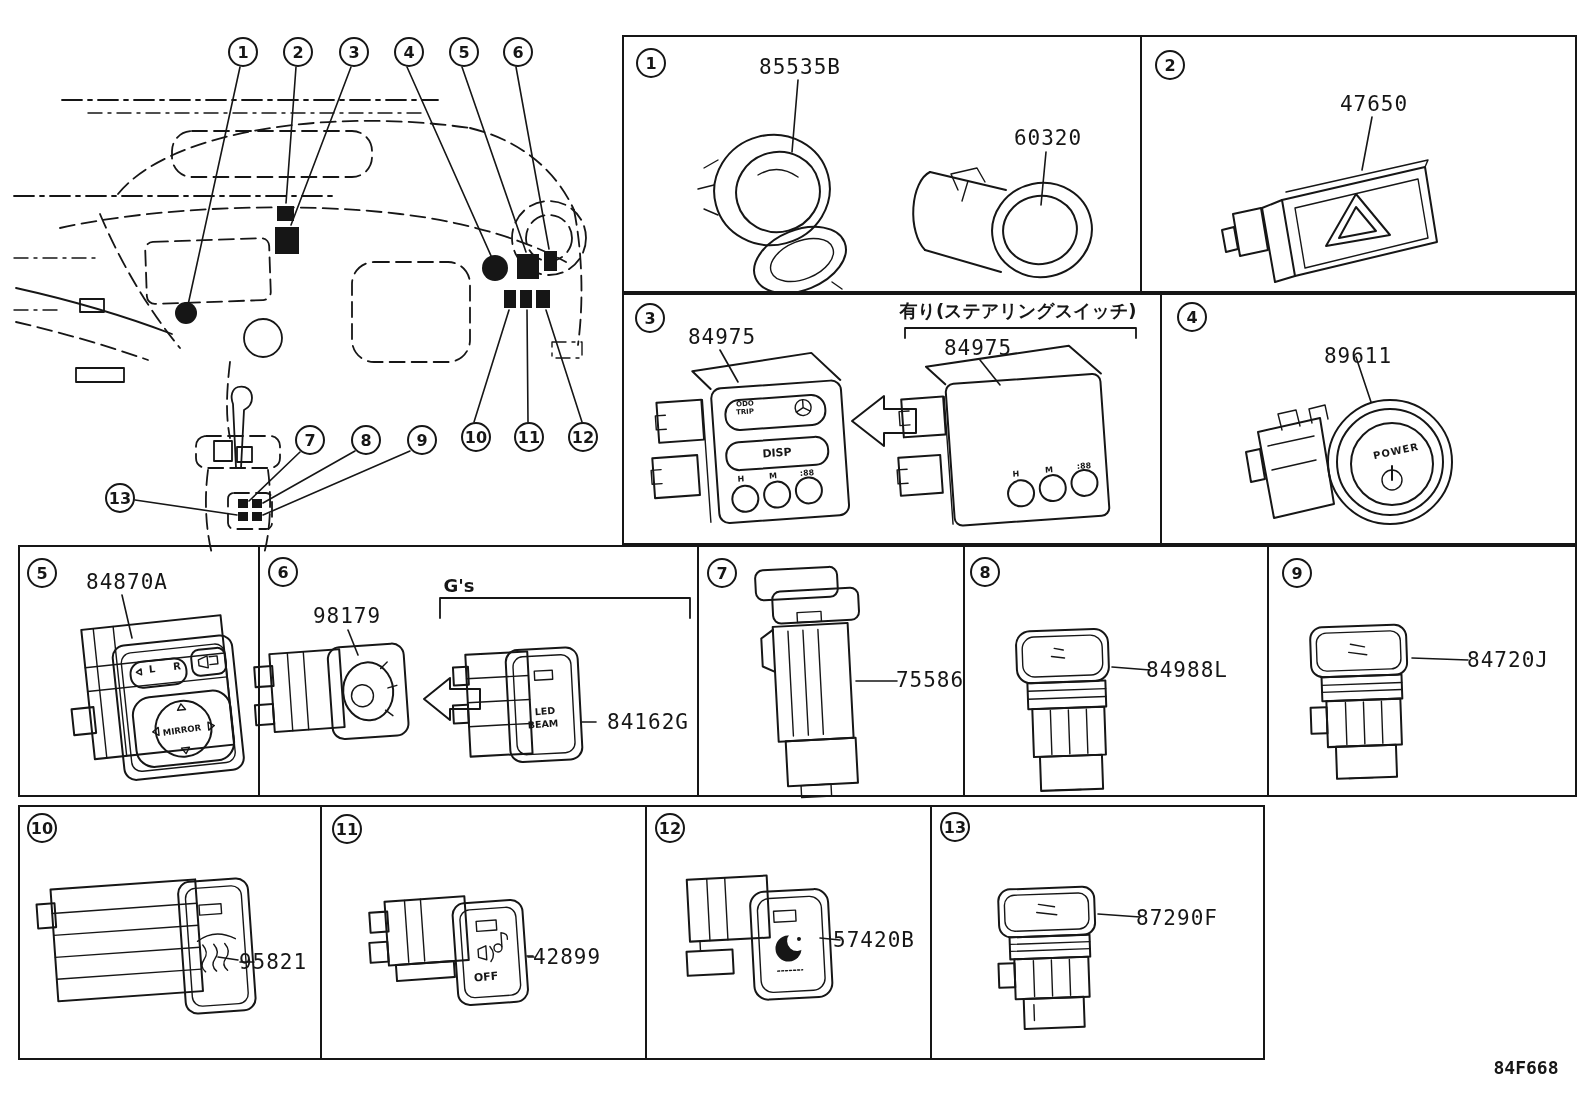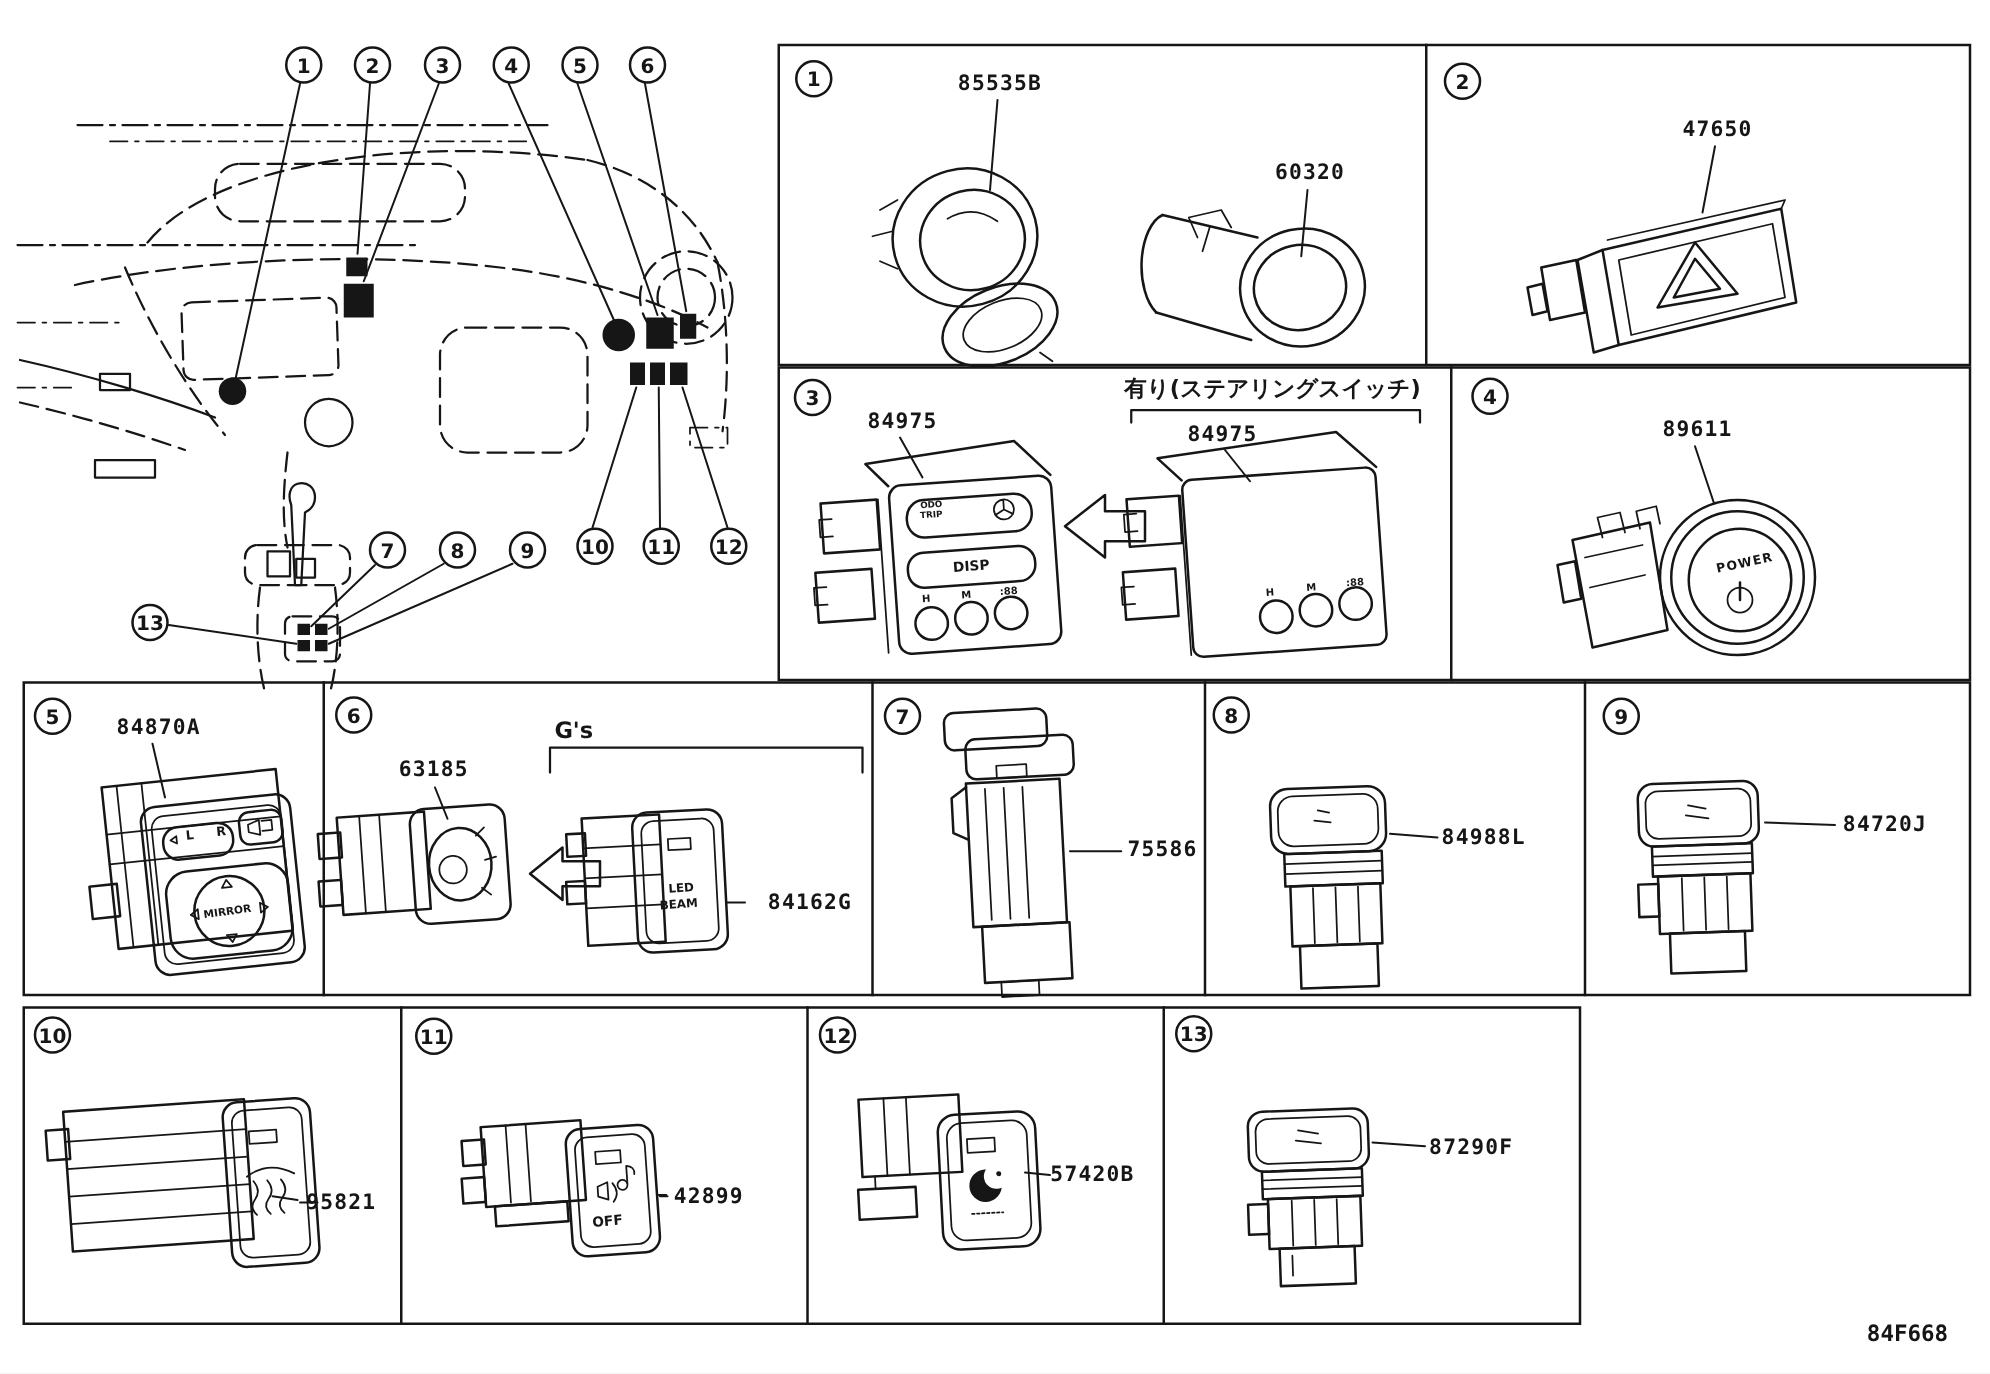--- a/index.html
+++ b/index.html
@@ -4,22 +4,22 @@
 <style>
   :root{ --ink:#161616; --bg:#ffffff; }
   *{ margin:0; padding:0; box-sizing:border-box; }
   html,body{ background:#e8e8e8; }
   #page{ position:relative; width:1592px; height:1099px; background:var(--bg);
          font-family:"DejaVu Sans", sans-serif; color:var(--ink); overflow:hidden; }
   svg.linework{ position:absolute; left:0; top:0; z-index:1; }
   .box{ position:absolute; border:2px solid var(--ink); z-index:2; background:transparent; pointer-events:none; }
   .vdiv{ position:absolute; width:2px; background:var(--ink); z-index:2; }
   .lbl{ position:absolute; transform:translate(-50%,-50%); white-space:nowrap; z-index:4;
-        font-family:"DejaVu Sans Mono","Liberation Mono",monospace; font-weight:bold;
-        font-size:17px; letter-spacing:1px; }
+        font-family:"DejaVu Sans Mono","Liberation Mono",monospace; font-weight:normal;
+        font-size:21px; letter-spacing:1px; }
   .co{ position:absolute; width:30px; height:30px; border:2px solid var(--ink); border-radius:50%;
        background:var(--bg); z-index:4; display:flex; align-items:center; justify-content:center;
        font-size:16px; font-weight:bold; transform:translate(-50%,-50%);
        font-family:"DejaVu Sans","Liberation Sans",sans-serif; }
   .note{ position:absolute; transform:translate(-50%,-50%); white-space:nowrap; z-index:4;
          font-size:18px; font-weight:bold; font-family:"DejaVu Sans","Liberation Sans",sans-serif; }
   .face{ position:absolute; transform:translate(-50%,-50%); white-space:nowrap; z-index:4;
          font-family:"DejaVu Sans","Liberation Sans",sans-serif; font-weight:bold; }
   .footer{ position:absolute; transform:translate(-50%,-50%); z-index:4;
            font-family:"DejaVu Sans Mono","Liberation Mono",monospace; font-size:18px; font-weight:bold; }
@@ -379,23 +379,23 @@
   <div class="co" style="left:347px;top:829px">11</div>
   <div class="co" style="left:670px;top:828px">12</div>
   <div class="co" style="left:955px;top:827px">13</div>
 
   <div class="lbl" style="left:800px;top:67px">85535B</div>
   <div class="lbl" style="left:1048px;top:138px">60320</div>
   <div class="lbl" style="left:1374px;top:104px">47650</div>
   <div class="lbl" style="left:722px;top:337px">84975</div>
   <div class="note" style="left:1018px;top:311px">有り(ステアリングスイッチ)</div>
   <div class="lbl" style="left:978px;top:348px">84975</div>
-  <div class="lbl" style="left:1358px;top:344px">89611</div>
+  <div class="lbl" style="left:1358px;top:356px">89611</div>
   <div class="lbl" style="left:127px;top:582px">84870A</div>
-  <div class="lbl" style="left:347px;top:616px">63185</div>
+  <div class="lbl" style="left:347px;top:616px">98179</div>
   <div class="note" style="left:459px;top:585px">G's</div>
   <div class="lbl" style="left:648px;top:722px">84162G</div>
   <div class="lbl" style="left:930px;top:680px">75586</div>
   <div class="lbl" style="left:1187px;top:670px">84988L</div>
   <div class="lbl" style="left:1508px;top:660px">84720J</div>
   <div class="lbl" style="left:273px;top:962px">95821</div>
   <div class="lbl" style="left:567px;top:957px">42899</div>
   <div class="lbl" style="left:874px;top:940px">57420B</div>
   <div class="lbl" style="left:1177px;top:918px">87290F</div>
 

